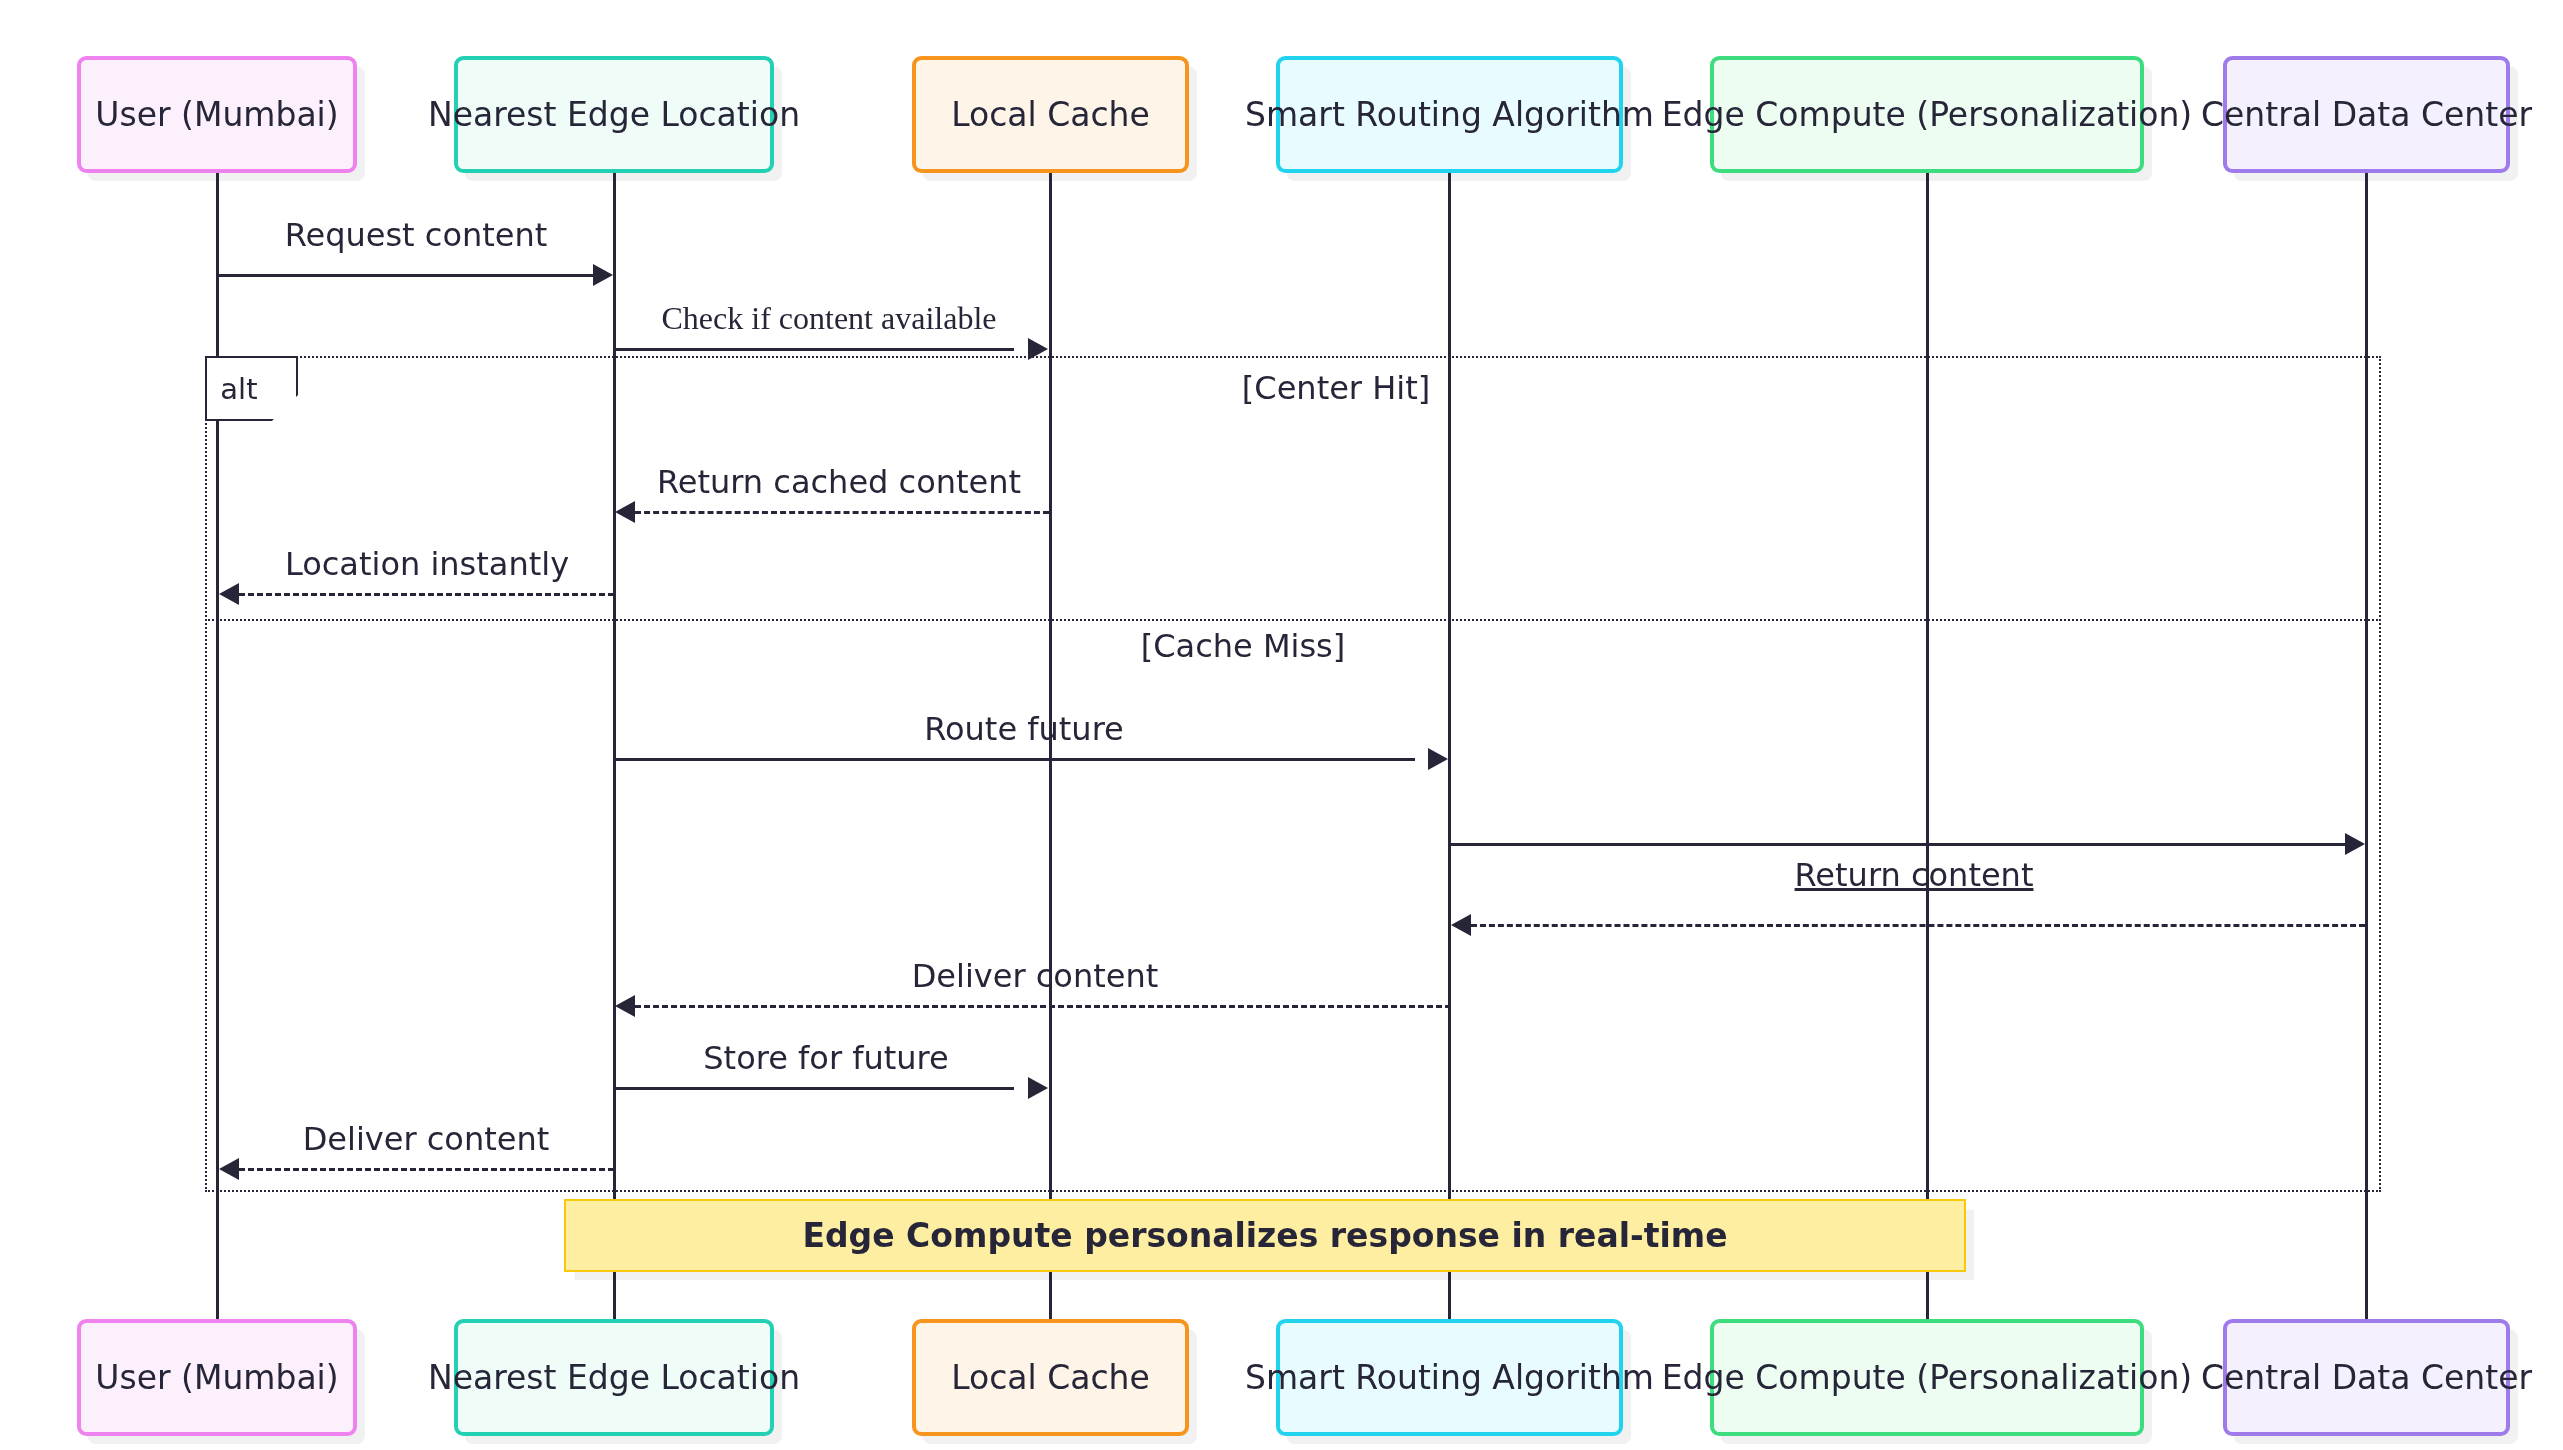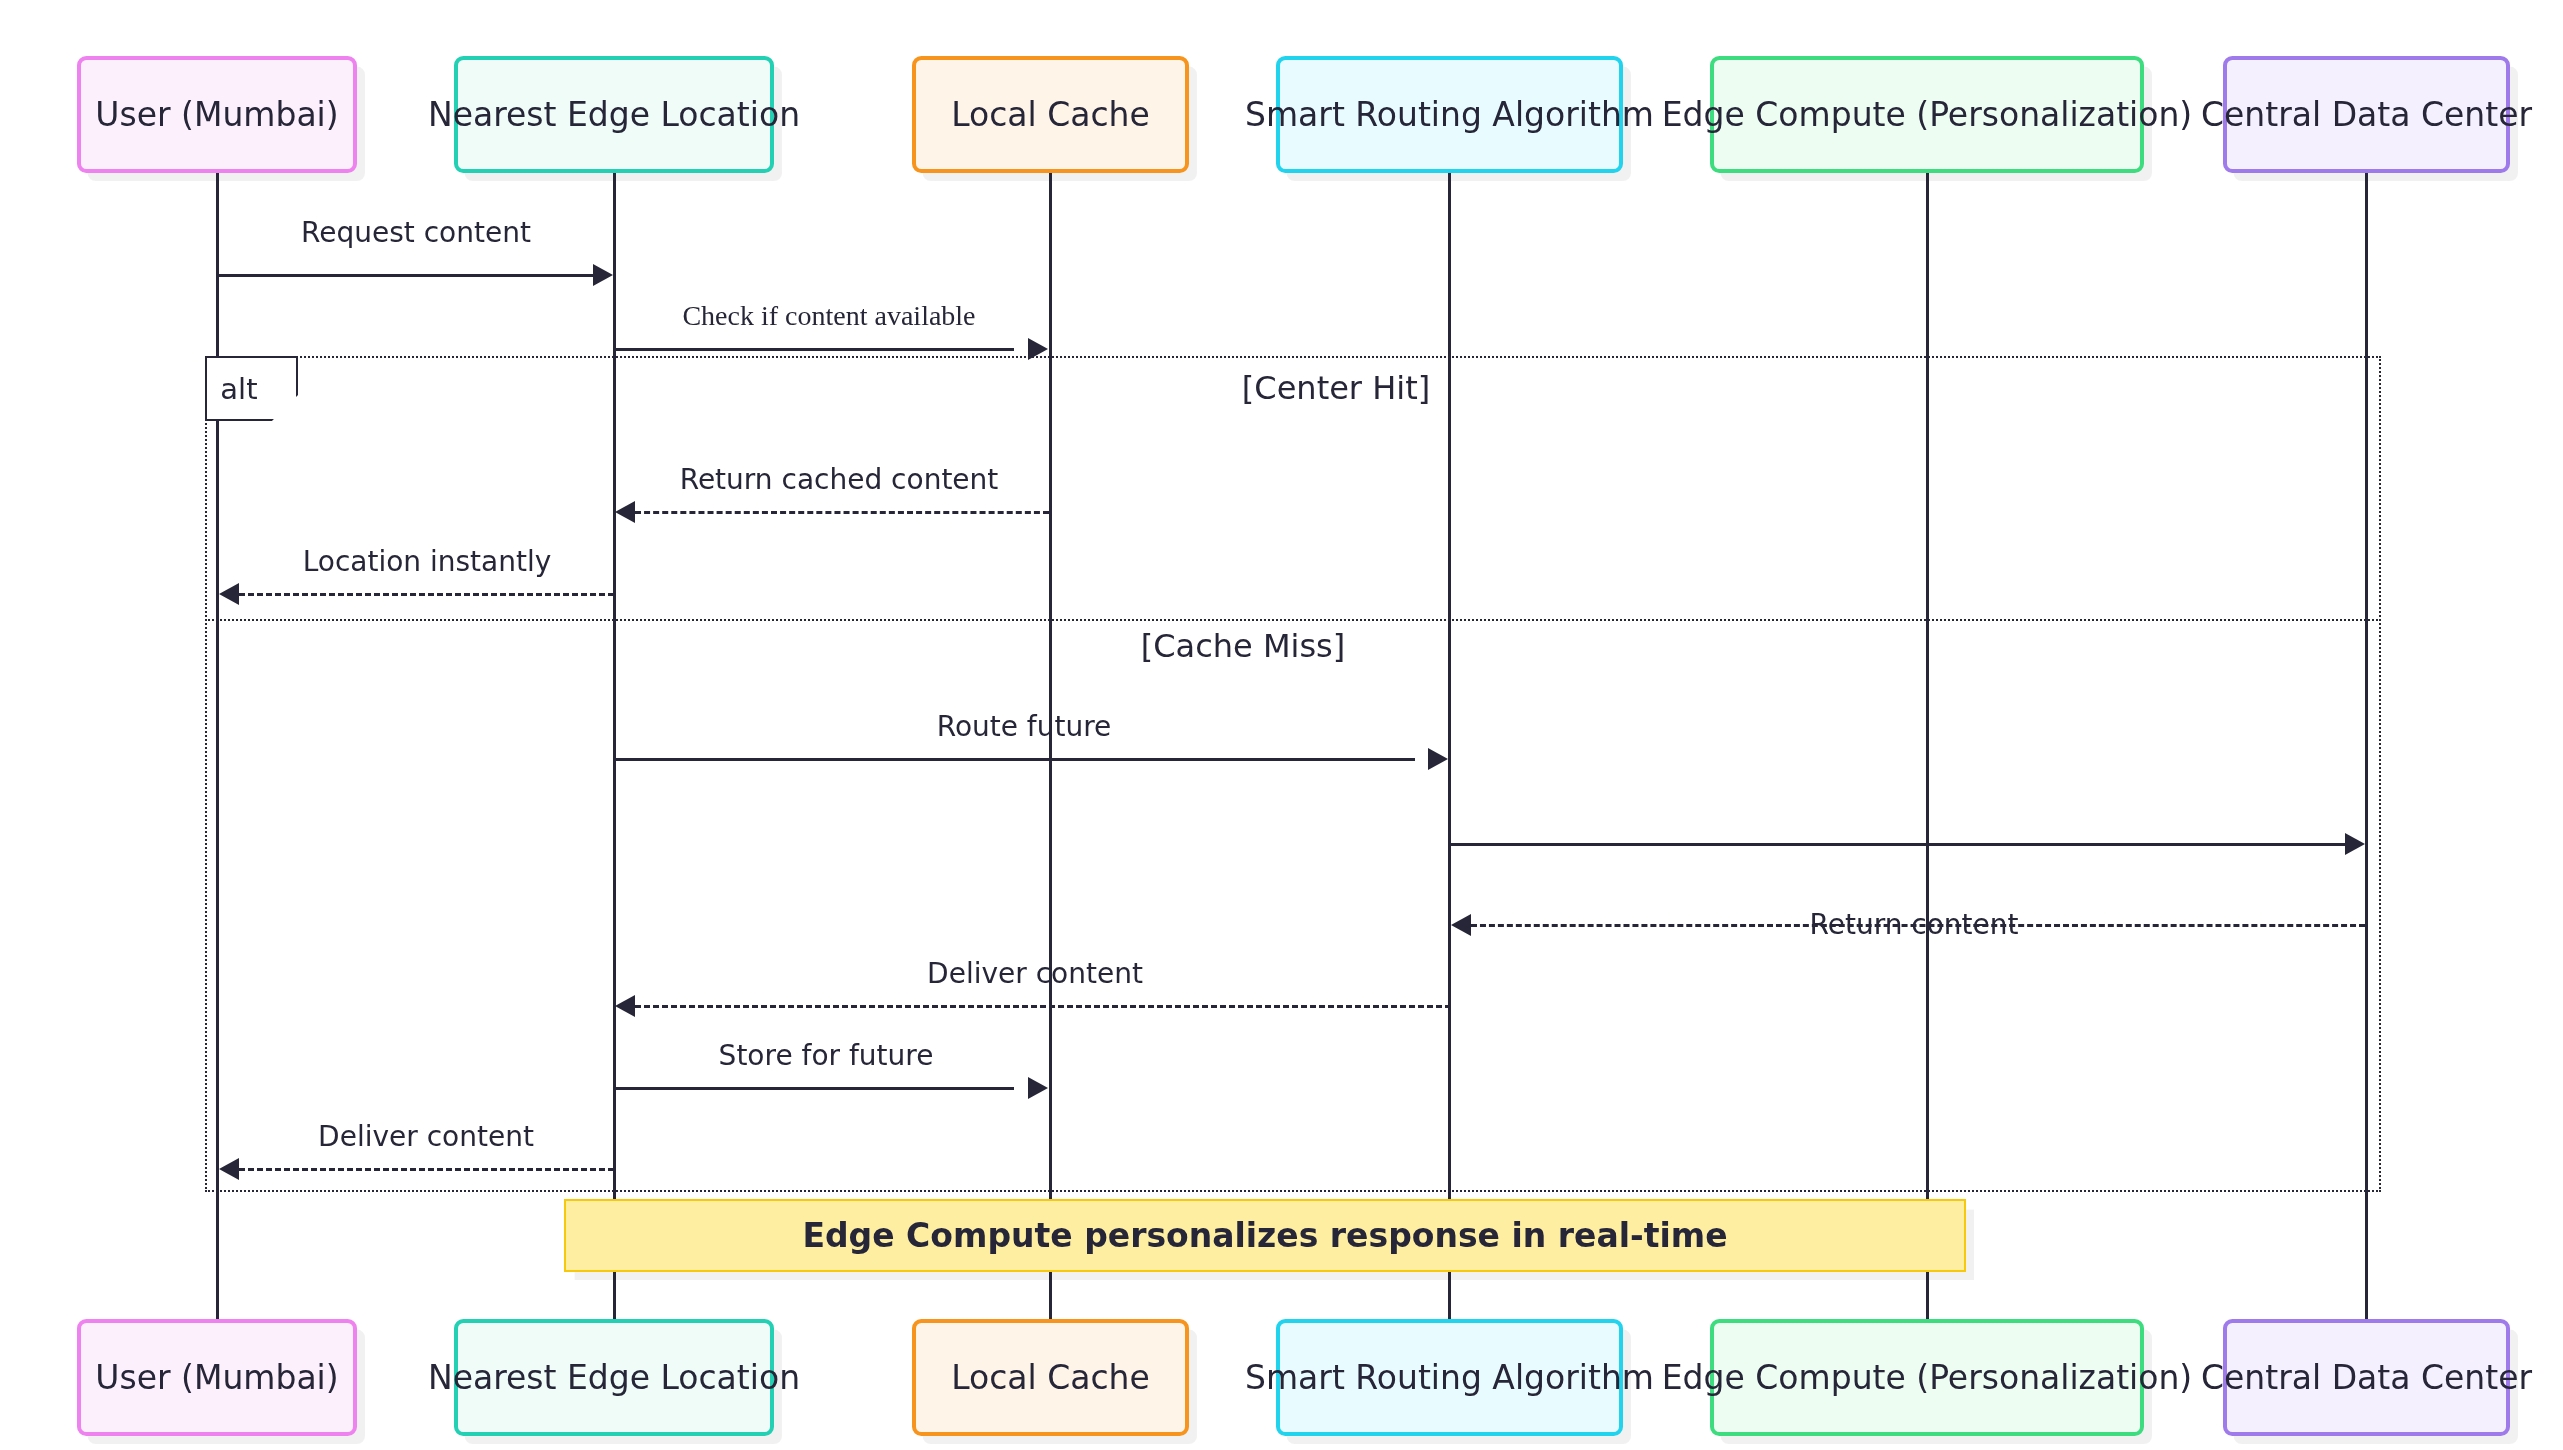--- a/index.html
+++ b/index.html
@@ -24,21 +24,21 @@
   }
 
   .lifeline{
     position:absolute;
     width:2.7px;
     background:#262638;
   }
 
   .msg-label{
     position:absolute;
-    font-size:28px;
+    font-size:32px;
     color:#262638;
     white-space:nowrap;
     transform:translateX(-50%);
     font-family:"DejaVu Sans","Liberation Sans",sans-serif;
   }
 
   .msg-line{
     position:absolute;
     height:0;
     border-top:3.3px solid #262638;
@@ -182,21 +182,21 @@
 
   <div class="msg-label" style="left:1024px;top:666px;">
     <span>Route future</span>
   </div>
   <div class="msg-line" style="left:614px;top:714px;width:801px;"></div>
   <div class="arrow-head right" style="left:1428px;top:704px;"></div>
 
   <div class="msg-line" style="left:1450px;top:799px;width:896px;"></div>
   <div class="arrow-head right" style="left:2345px;top:789px;"></div>
 
-  <div class="msg-label" style="left:1914px;top:864px;">
+  <div class="msg-label" style="left:1914px;top:812px;text-decoration:underline;">
     <span>Return content</span>
   </div>
   <div class="msg-line dashed" style="left:1471px;top:880px;width:894px;"></div>
   <div class="arrow-head left" style="left:1451px;top:870px;"></div>
 
   <div class="msg-label" style="left:1035px;top:913px;">
     <span>Deliver content</span>
   </div>
   <div class="msg-line dashed" style="left:635px;top:961px;width:816px;"></div>
   <div class="arrow-head left" style="left:615px;top:951px;"></div>

